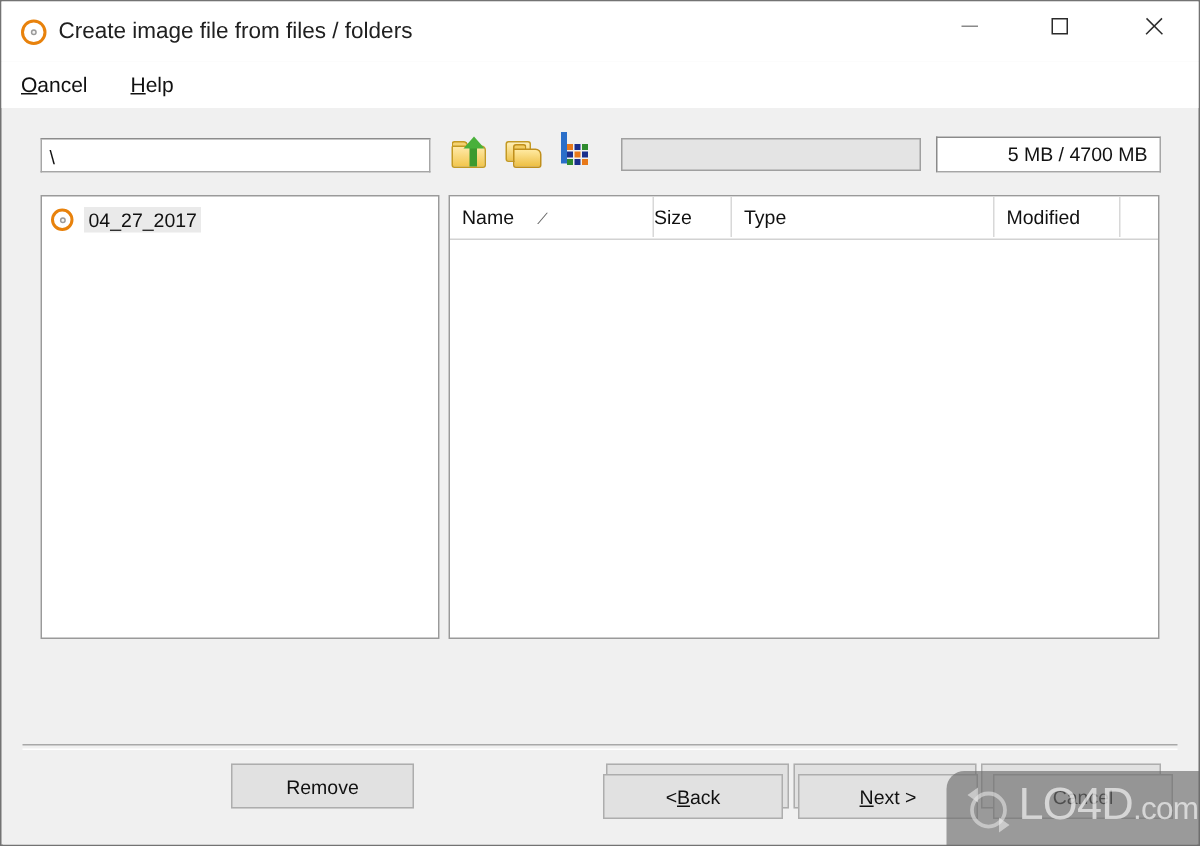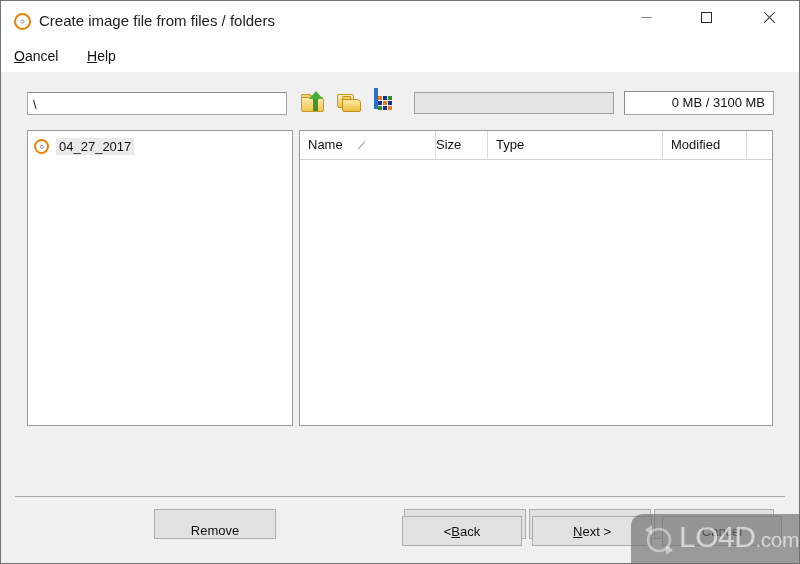--- a/index.html
+++ b/index.html
@@ -355,21 +355,21 @@
     border: 1px solid #0078d7;
     outline: 1px solid #0078d7;
     outline-offset: -2px;
   }
   .actbtn.focused .focusring {
     position: absolute;
     left: 2px; top: 2px; right: 2px; bottom: 2px;
     border: 1px dotted #333333;
   }
   #btn-add       { left: 25px;  width: 124px; }
-  #btn-remove    { left: 152px; width: 122px; align-items: flex-end; }
+  #btn-remove    { left: 152px; width: 122px; }
   #btn-newfolder { left: 277px; width: 122px; }
   #btn-rename    { left: 402px; width: 122px; }
   #btn-label     { left: 527px; width: 122px; }
   #btn-advanced  { left: 652px; width: 120px; }
 
   
   #separator {
     position: absolute;
     left: 13px; top: 424px;
     width: 770px;
@@ -477,21 +477,21 @@
             <i style="background:#e8791a"></i>
             <i style="background:#1b2f8c"></i>
           <i style="background:#2e8b2e"></i>
             <i style="background:#1b2f8c"></i>
             <i style="background:#e8791a"></i>
         </span>
       </span>
     </div>
 
     <div id="progress-bar"></div>
-    <div id="size-box">0 MB / 3100 MB</div>
+    <div id="size-box">5 MB / 4700 MB</div>
 
     <div id="tree-panel">
       <div id="tree-item">
         <span class="disc-icon"></span>
         <span id="tree-item-label">04_27_2017</span>
       </div>
     </div>
 
     <div id="list-panel">
       <div id="list-header">

